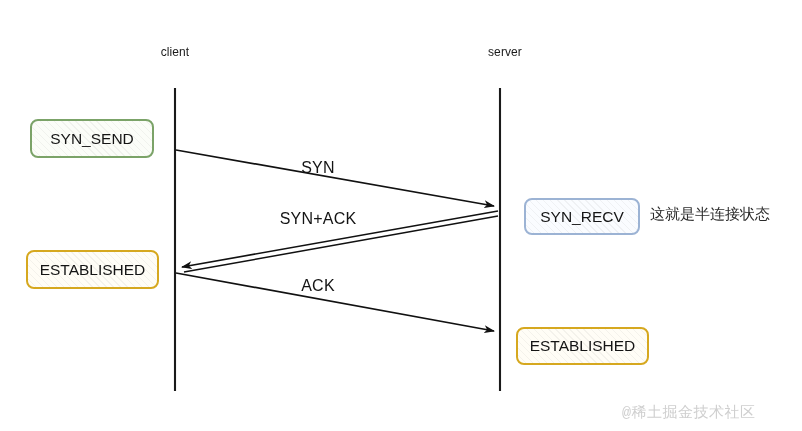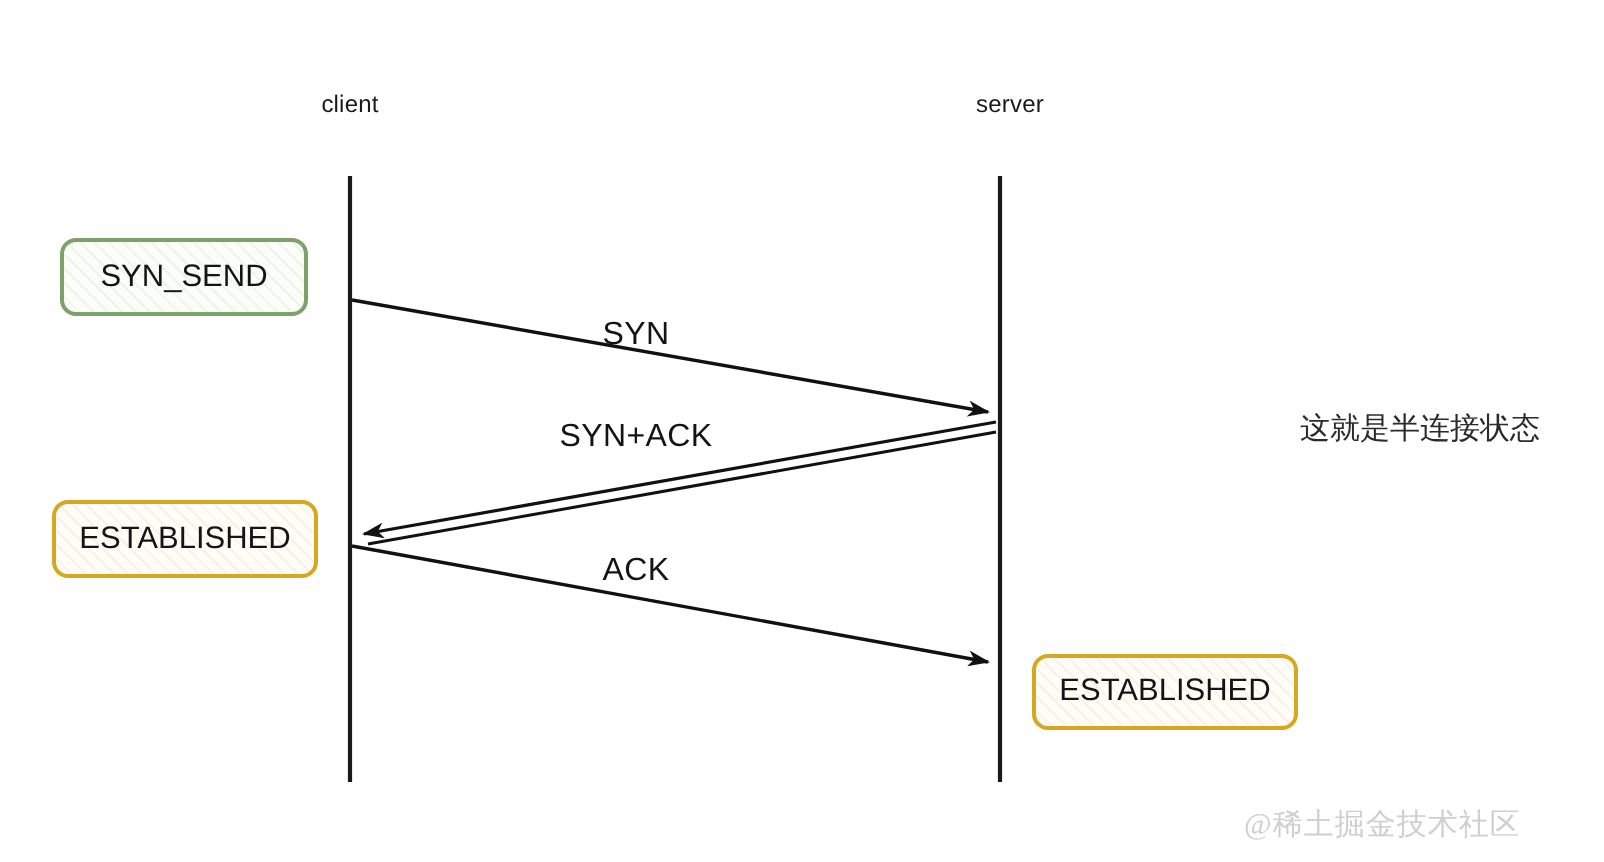--- a/index.html
+++ b/index.html
@@ -62,21 +62,21 @@
     font-size: 15px;
     color: #2b2b2b;
     white-space: nowrap;
     font-family: "DejaVu Sans", "Liberation Sans", sans-serif;
   }
   .watermark {
     position: absolute;
     font-size: 15px;
     color: #cfcfcf;
     white-space: nowrap;
-    font-family: Liberation Serif, serif;
+    font-family: Liberation Mono, monospace;
     letter-spacing: 0.5px;
     text-align: center;
   }
 </style>
 </head>
 <body>
 
 <div id="canvas">
 
   <svg id="diagram-svg" viewBox="0 0 802 431" xmlns="http://www.w3.org/2000/svg">
@@ -104,20 +104,21 @@
   <div class="lane-label" style="left:488px; top:45px;margin-left:17px;">server</div>
 
   <div class="msg-label" style="left:318px; top:143px;margin-top:16px;">SYN</div>
   <div class="msg-label" style="left:318px; top:210px;">SYN+ACK</div>
   <div class="msg-label" style="left:318px; top:277px;">ACK</div>
 
   <div class="state-box" style="left:30px; top:119px; width:124px; height:39px; border-color:#7ba368; background-color:#fbfdf8;">SYN_SEND</div>
 
   <div class="state-box" style="left:26px; top:250px; width:133px; height:39px; border-color:#d6a81f; background-color:#fffdf6;">ESTABLISHED</div>
 
+  <div class="state-box" style="left:524px; top:198px; width:116px; height:37px; border-color:#9cb3d4; background-color:#fafcff;">SYN_RECV</div>
 
   <div class="state-box" style="left:516px; top:327px; width:133px; height:38px; border-color:#d6a81f; background-color:#fffdf6;">ESTABLISHED</div>
 
   <div class="annotation" style="left:650px; top:205px;">这就是半连接状态</div>
 
   <div class="watermark" style="left:622px; top:403px;">@稀土掘金技术社区</div>
 
 </div>
 
 </body></html>

